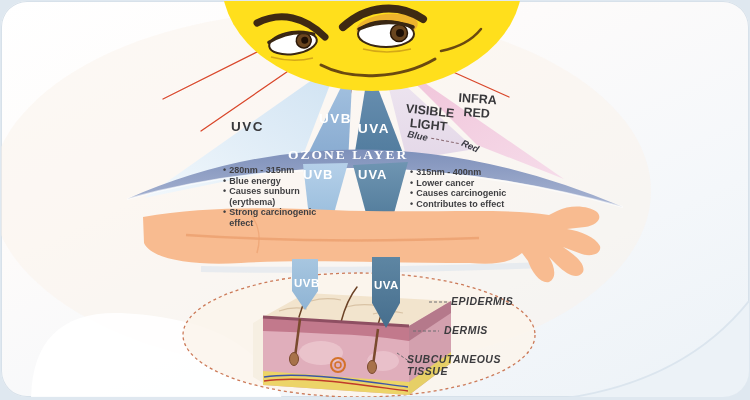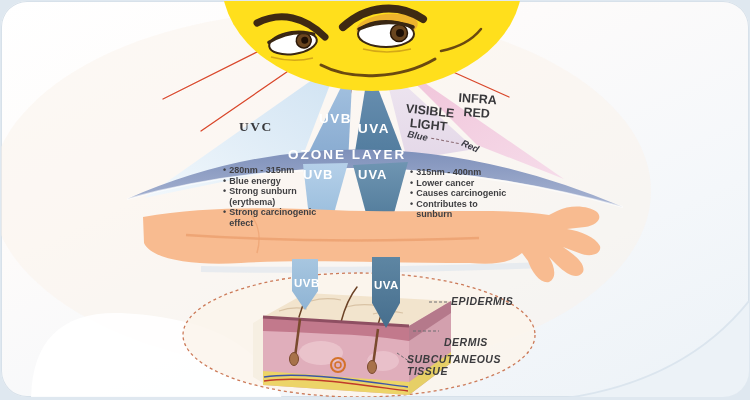--- a/index.html
+++ b/index.html
@@ -202,56 +202,56 @@
   <polygon points="291,258 317,258 317,290 304,309 291,290" fill="url(#gUVBarr)"></polygon>
   <polygon points="371,256 399,256 399,302 385,327 371,302" fill="url(#gUVAarr)"></polygon>
 
   <g stroke="#6d6d70" stroke-width="1" stroke-dasharray="3,2">
     <line x1="428" y1="301" x2="446" y2="301"></line>
     <line x1="412" y1="330" x2="438" y2="330"></line>
     <line x1="396" y1="352" x2="412" y2="363"></line>
   </g>
 </svg>
 
-<div class="lbl ray-lbl" style="left:238px;top:118px;font-family:Liberation Serif, serif;">UVC</div>
+<div class="lbl ray-lbl" style="left:230px;top:118px;">UVC</div>
 <div class="lbl ray-lbl white" style="left:318px;top:110px;">UVB</div>
 <div class="lbl ray-lbl white" style="left:357px;top:120px;">UVA</div>
 
 <div class="lbl two-line" style="left:404px;top:104px;font-size:12.5px;transform:rotate(6deg);">
   <div>VISIBLE</div>
   <div>LIGHT</div>
 </div>
 <div class="bluered" style="left:406px;top:134px;transform:rotate(11deg);">
   <span>Blue</span>
   <span class="dash"></span>
   <span style="transform:rotate(14deg);">Red</span>
 </div>
 
 <div class="lbl two-line" style="left:457px;top:92px;font-size:12.5px;transform:rotate(4deg);">
   <div>INFRA</div>
   <div>RED</div>
 </div>
 
-<div class="lbl ozone-lbl white" style="left:287px;top:146px;">OZONE LAYER</div>
+<div class="lbl ozone-lbl white" style="left:287px;top:146px;font-family:Liberation Serif, serif;">OZONE LAYER</div>
 
 <div class="lbl white" style="left:302px;top:166px;font-size:13px;letter-spacing:1px;">UVB</div>
 <div class="lbl white" style="left:357px;top:166px;font-size:13px;letter-spacing:1px;">UVA</div>
 
 <div class="facts" style="left:222px;top:164px;width:95px;">
   <div class="fact">
         <span class="b">•</span>
         <span>280nm - 315nm</span>
       </div>
   <div class="fact">
         <span class="b">•</span>
         <span>Blue energy</span>
       </div>
   <div class="fact">
         <span class="b">•</span>
-        <span>Strong sunburn (erythema)</span>
+        <span>Causes sunburn (erythema)</span>
       </div>
   <div class="fact">
         <span class="b">•</span>
         <span>Strong carcinogenic effect</span>
       </div>
 </div>
 
 <div class="facts" style="left:409px;top:166px;width:97px;">
   <div class="fact">
         <span class="b">•</span>
@@ -260,29 +260,29 @@
   <div class="fact">
         <span class="b">•</span>
         <span>Lower cancer</span>
       </div>
   <div class="fact">
         <span class="b">•</span>
         <span>Causes carcinogenic</span>
       </div>
   <div class="fact">
         <span class="b">•</span>
-        <span>Contributes to sunburn</span>
+        <span>Contributes to effect</span>
       </div>
 </div>
 
 <div class="lbl white" style="left:293px;top:276px;font-size:11.5px;letter-spacing:.5px;">UVB</div>
 <div class="lbl white" style="left:373px;top:278px;font-size:11.5px;letter-spacing:.5px;">UVA</div>
 
 <div class="lbl skin-lbl" style="left:450px;top:295px;">EPIDERMIS</div>
-<div class="lbl skin-lbl" style="left:443px;top:336px;">DERMIS</div>
+<div class="lbl skin-lbl" style="left:443px;top:324px;">DERMIS</div>
 <div class="lbl skin-lbl" style="left:406px;top:353px;">
   <div>SUBCUTANEOUS</div>
   <div>TISSUE</div>
 </div>
 
 <div class="title">
 </div>
 
 </div>
 

